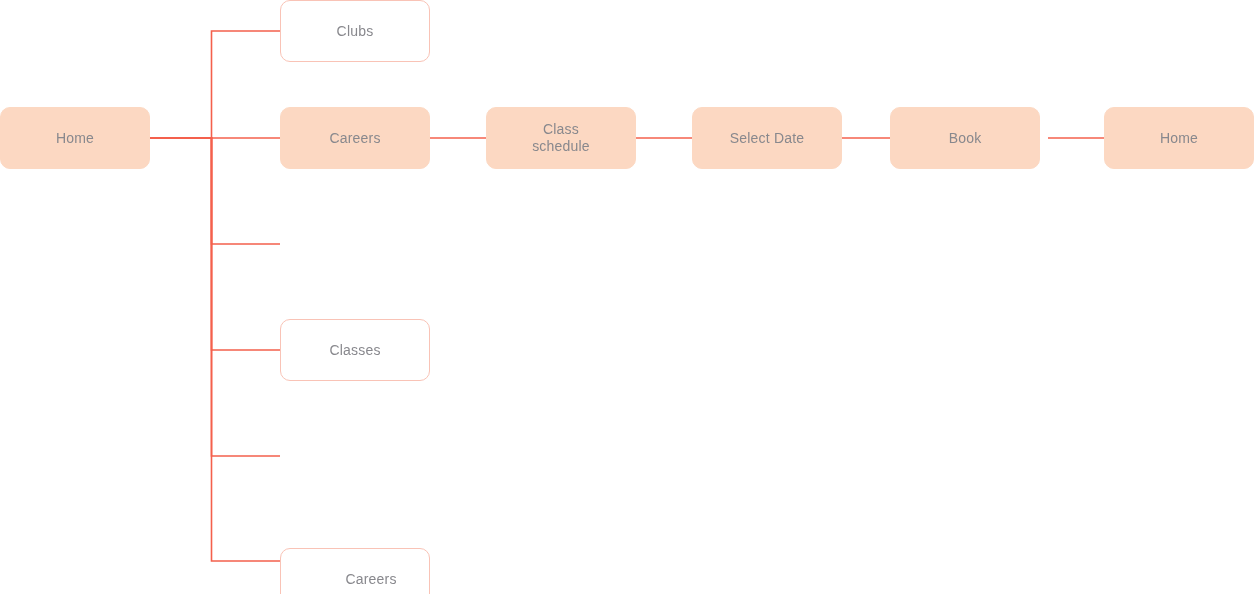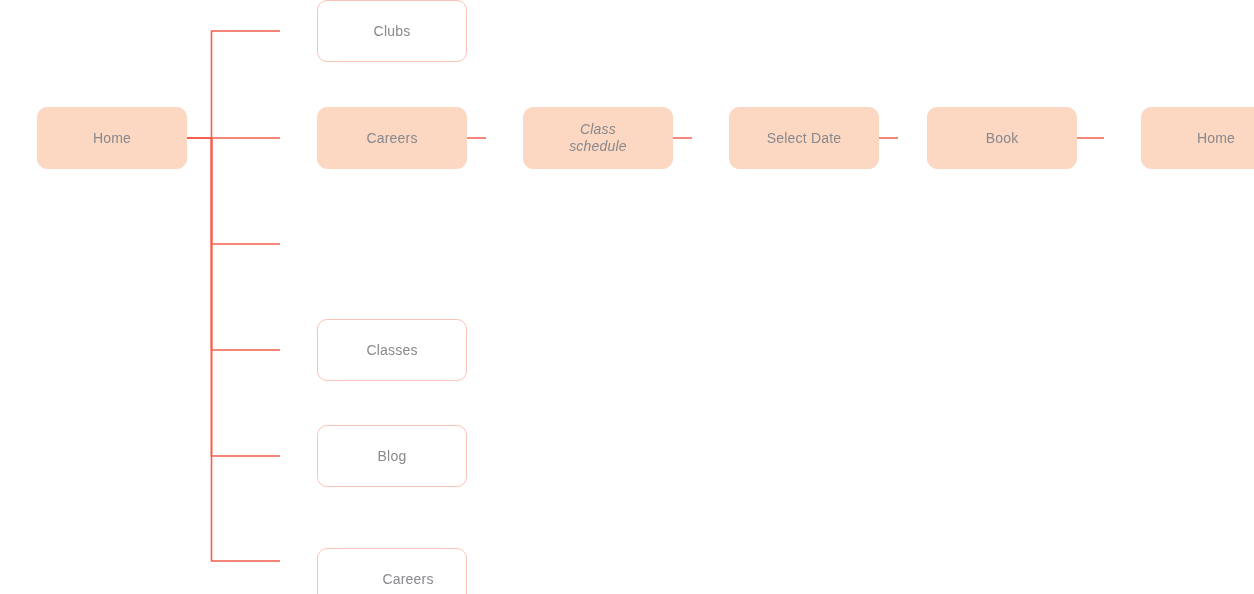--- a/index.html
+++ b/index.html
@@ -30,21 +30,20 @@
   }
   .node {
     position: absolute;
     width: 150px;
     height: 62px;
     box-sizing: border-box;
     border-radius: 10px;
     display: flex;
     align-items: center;
     justify-content: center;
-    margin-left: 37px;
   }
   .node.filled {
     background: var(--node-fill, #fcd8c2);
     border: 1px solid var(--node-fill, #fcd8c2);
   }
   .node.outline {
     background: #ffffff;
     border: 1px solid var(--node-outline, #f9c3b6);
   }
   .node-label {
@@ -78,27 +77,24 @@
     </div>
     <div class="node outline" style="left: 280px; top: 0px;">
       <span class="node-label">Clubs</span>
     </div>
     <div class="node filled" style="left: 280px; top: 107px;">
       <span class="node-label">Careers</span>
     </div>
     <div class="node outline" style="left: 280px; top: 319px;">
       <span class="node-label">Classes</span>
     </div>
-    <div class="node outline" style="left: 280px; top: 425px;">
-      <span class="node-label">Blog</span>
-    </div>
     <div class="node outline" style="left: 280px; top: 548px; padding-left: 32px;">
       <span class="node-label">Careers</span>
     </div>
-    <div class="node filled" style="left: 486px; top: 107px; font-style: italic;">
+    <div class="node filled" style="left: 486px; top: 107px;">
       <span class="node-label">Class
 schedule</span>
     </div>
     <div class="node filled" style="left: 692px; top: 107px;">
       <span class="node-label">Select Date</span>
     </div>
     <div class="node filled" style="left: 890px; top: 107px;">
       <span class="node-label">Book</span>
     </div>
     <div class="node filled" style="left: 1104px; top: 107px;">

